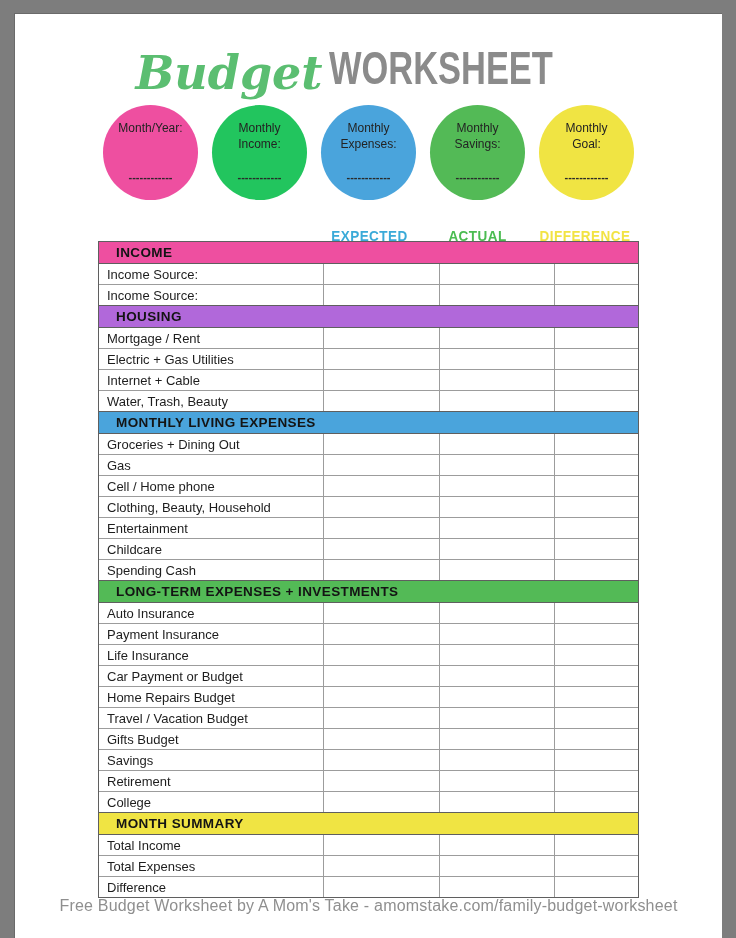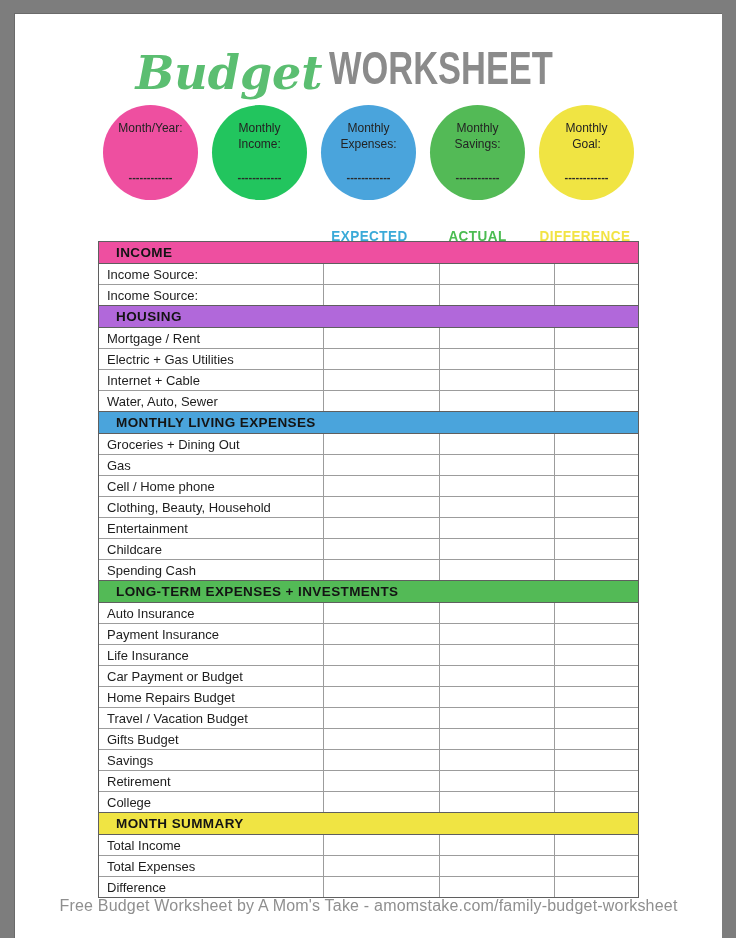--- a/index.html
+++ b/index.html
@@ -179,21 +179,21 @@
   </div>
 
   <div class="item-row">
     <div class="item-label">Internet + Cable</div>
     <div class="value-cell"></div>
     <div class="value-cell"></div>
     <div class="value-cell"></div>
   </div>
 
   <div class="item-row">
-    <div class="item-label">Water, Auto, Sewer</div>
+    <div class="item-label">Water, Trash, Beauty</div>
     <div class="value-cell"></div>
     <div class="value-cell"></div>
     <div class="value-cell"></div>
   </div>
 
   <div class="section-bar" style="background: rgb(74, 164, 220);">MONTHLY LIVING EXPENSES</div>
 
   <div class="item-row">
     <div class="item-label">Groceries + Dining Out</div>
     <div class="value-cell"></div>

